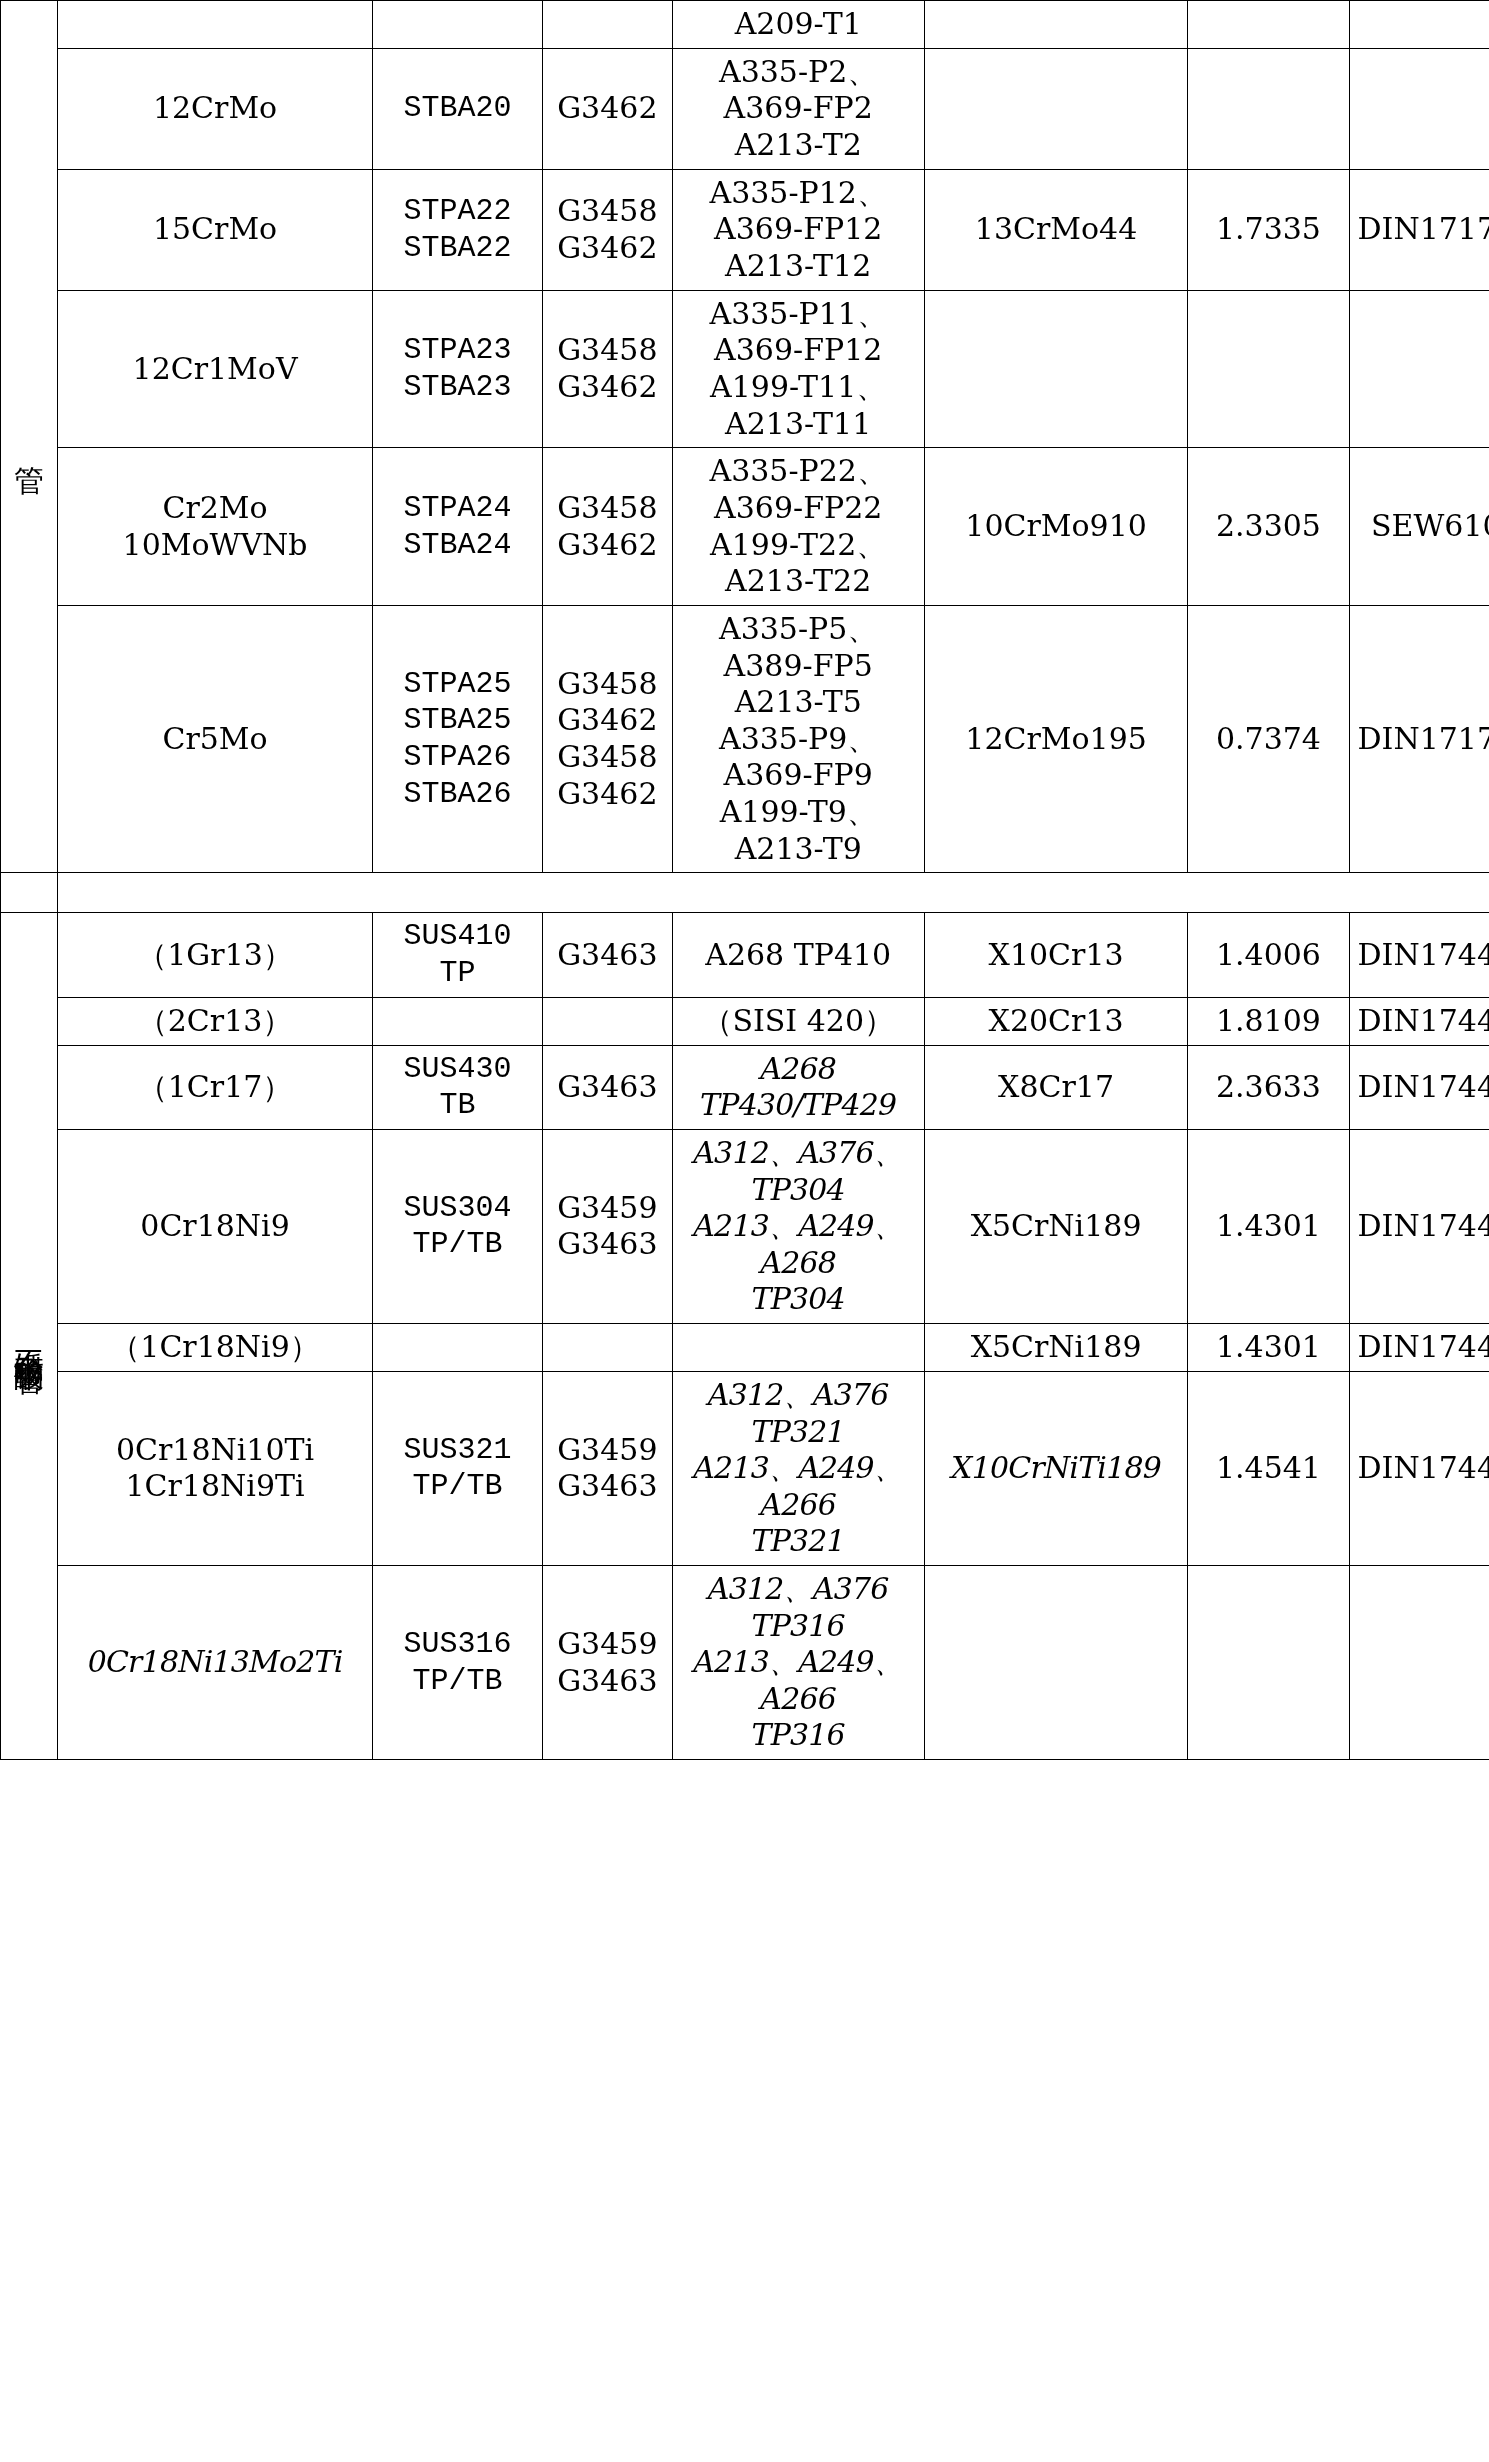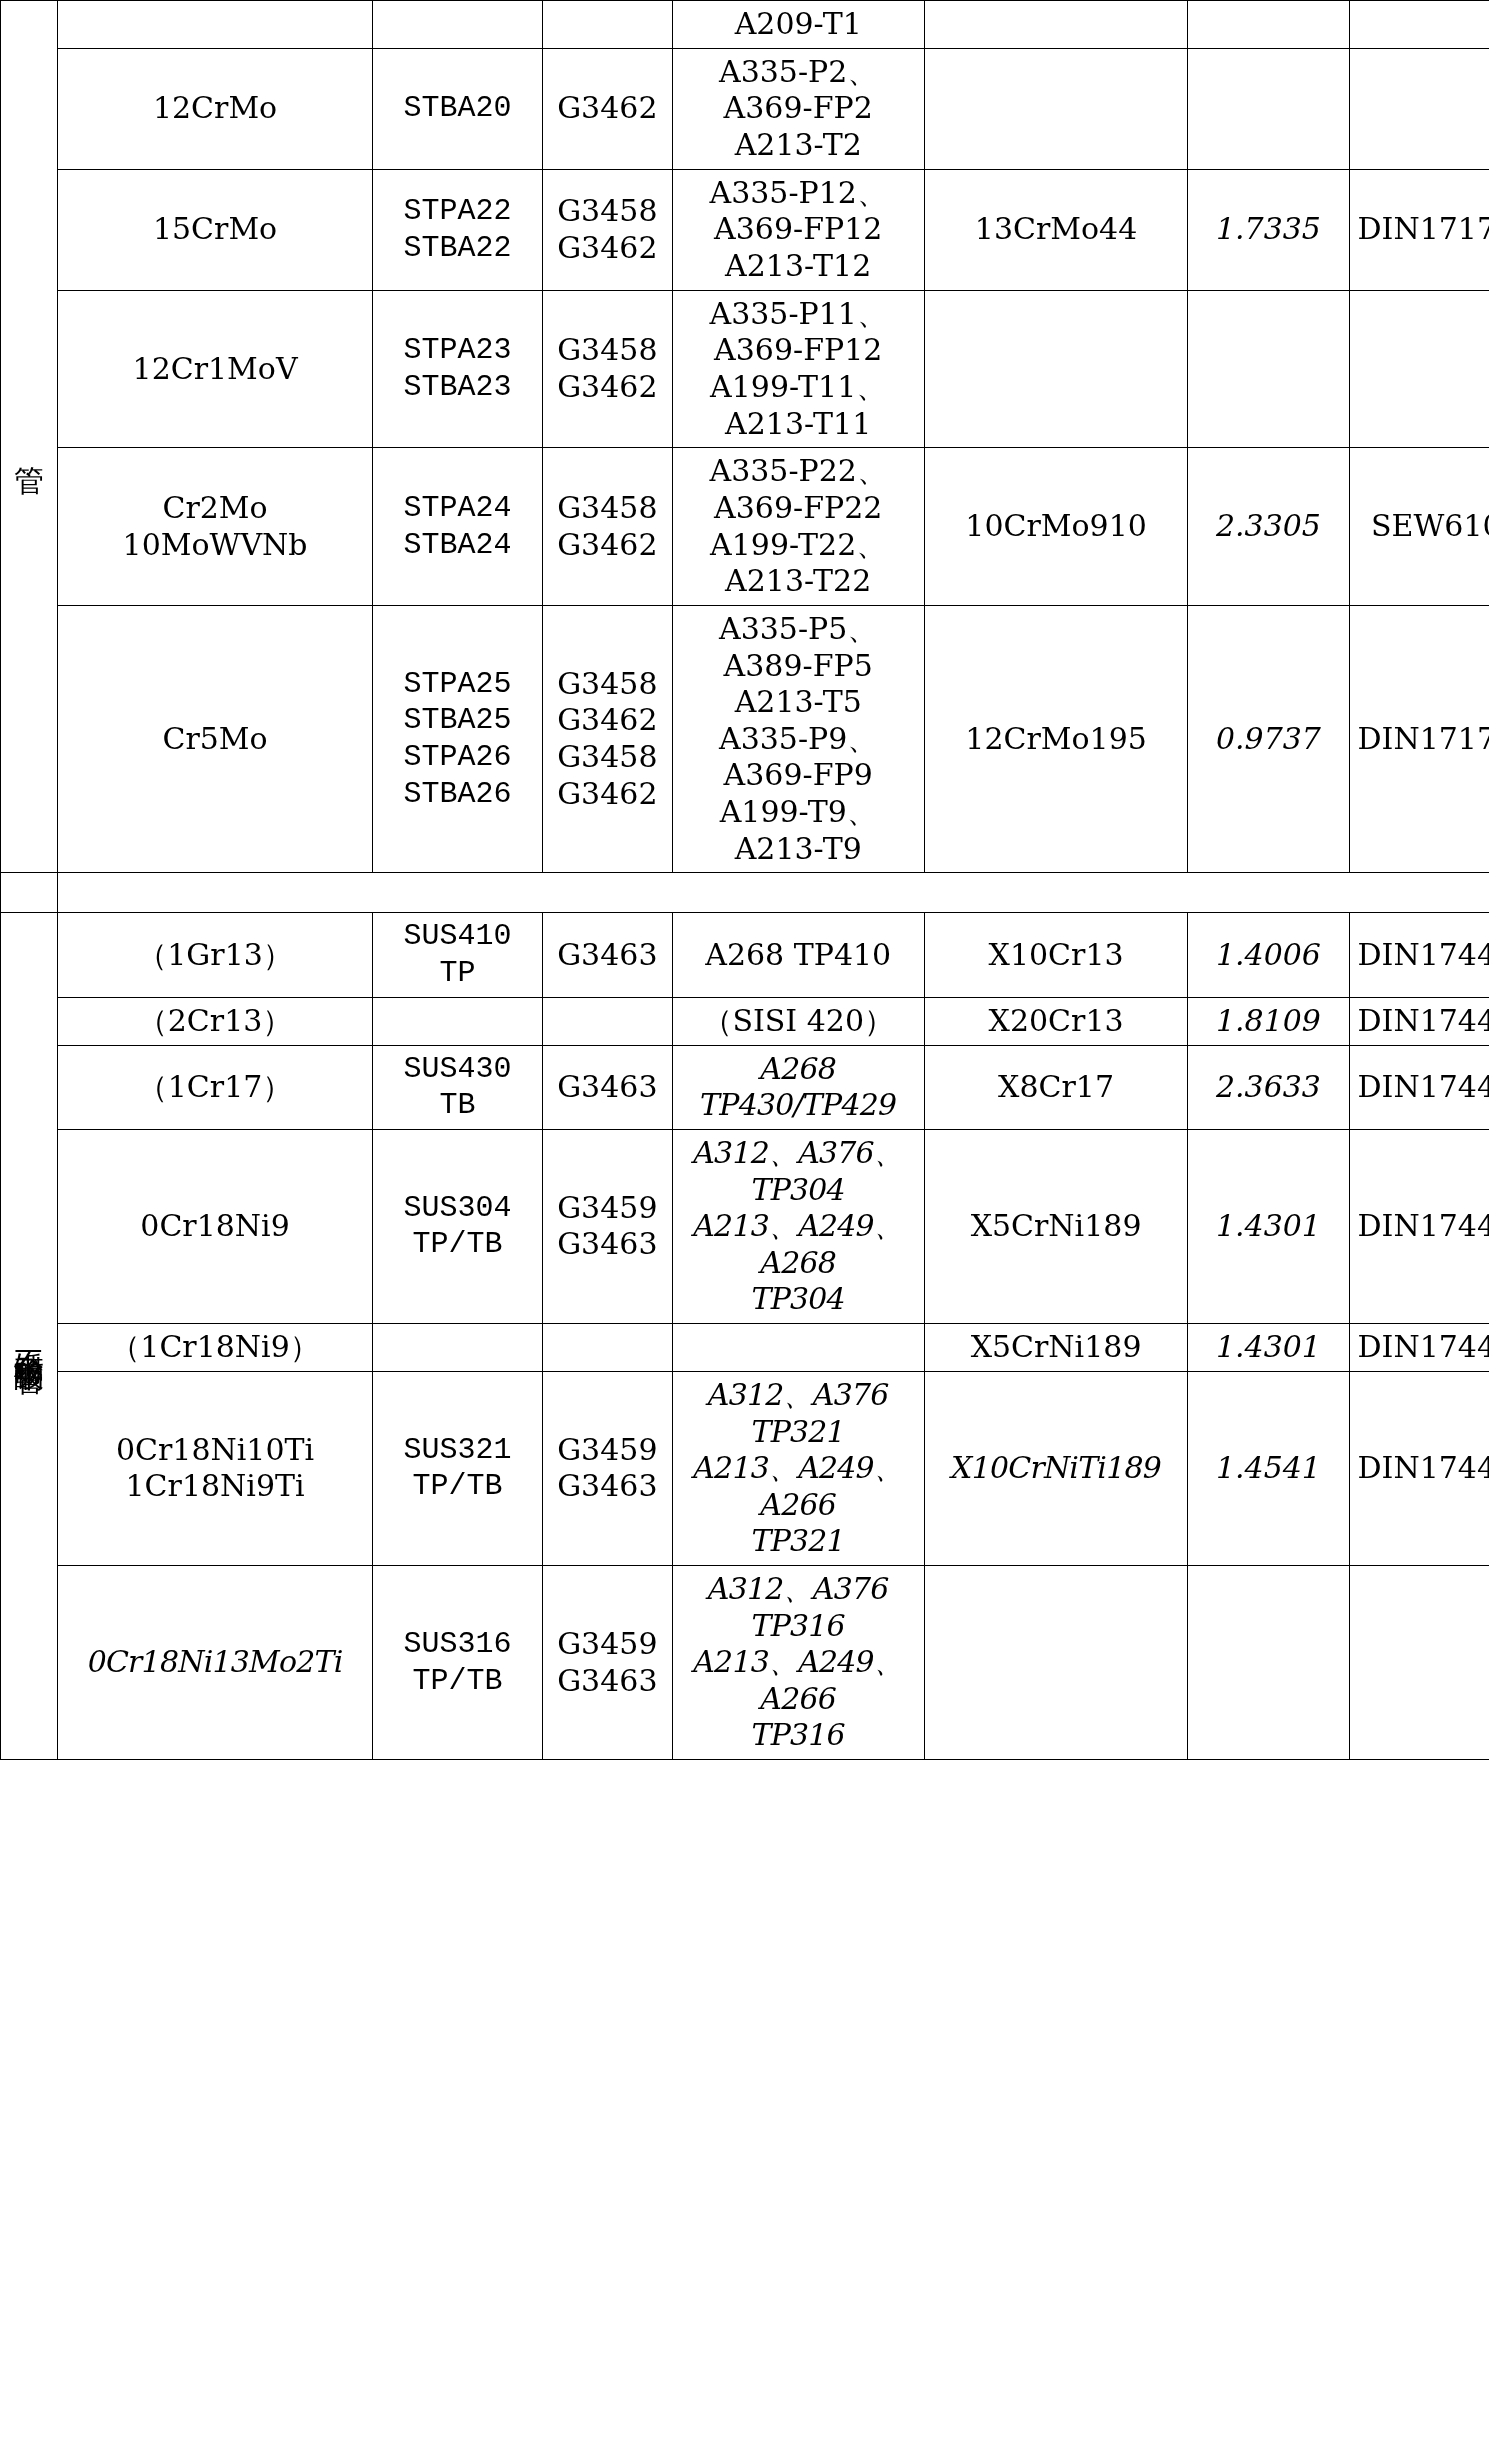--- a/index.html
+++ b/index.html
@@ -34,21 +34,21 @@
   }
   td.cat {
     width: 53px;
     padding: 0;
   }
   td.c1 { width: 310px; margin-top: 8px; }
   td.c2 { width: 166px; font-family: Liberation Mono, monospace; }
   td.c3 { width: 125px; }
   td.c4 { width: 248px; }
   td.c5 { width: 259px; }
-  td.c6 { width: 157px; font-style: italic; }
+  td.c6 { width: 157px; }
   td.c7 { width: 170px; }
 
   .vert {
     writing-mode: vertical-rl;
     text-orientation: upright;
     letter-spacing: 3.4px;
     display: inline-block;
     line-height: 1.05;
   }
   .spacer-row td {
@@ -148,21 +148,21 @@
 G3458
 G3462</td>
         <td class="c4 ml">A335-P5、
 A389-FP5
 A213-T5
 A335-P9、
 A369-FP9
 A199-T9、
 A213-T9</td>
         <td class="c5 ml">12CrMo195</td>
-        <td class="c6 ml">0.9737</td>
+        <td class="c6 ml">0.7374</td>
         <td class="c7 ml">DIN17175</td>
       </tr>
 
       <tr class="spacer-row">
         <td class="cat"></td>
         <td colspan="7"></td>
       </tr>
 
       <tr>
         <td class="cat" rowspan="7">

